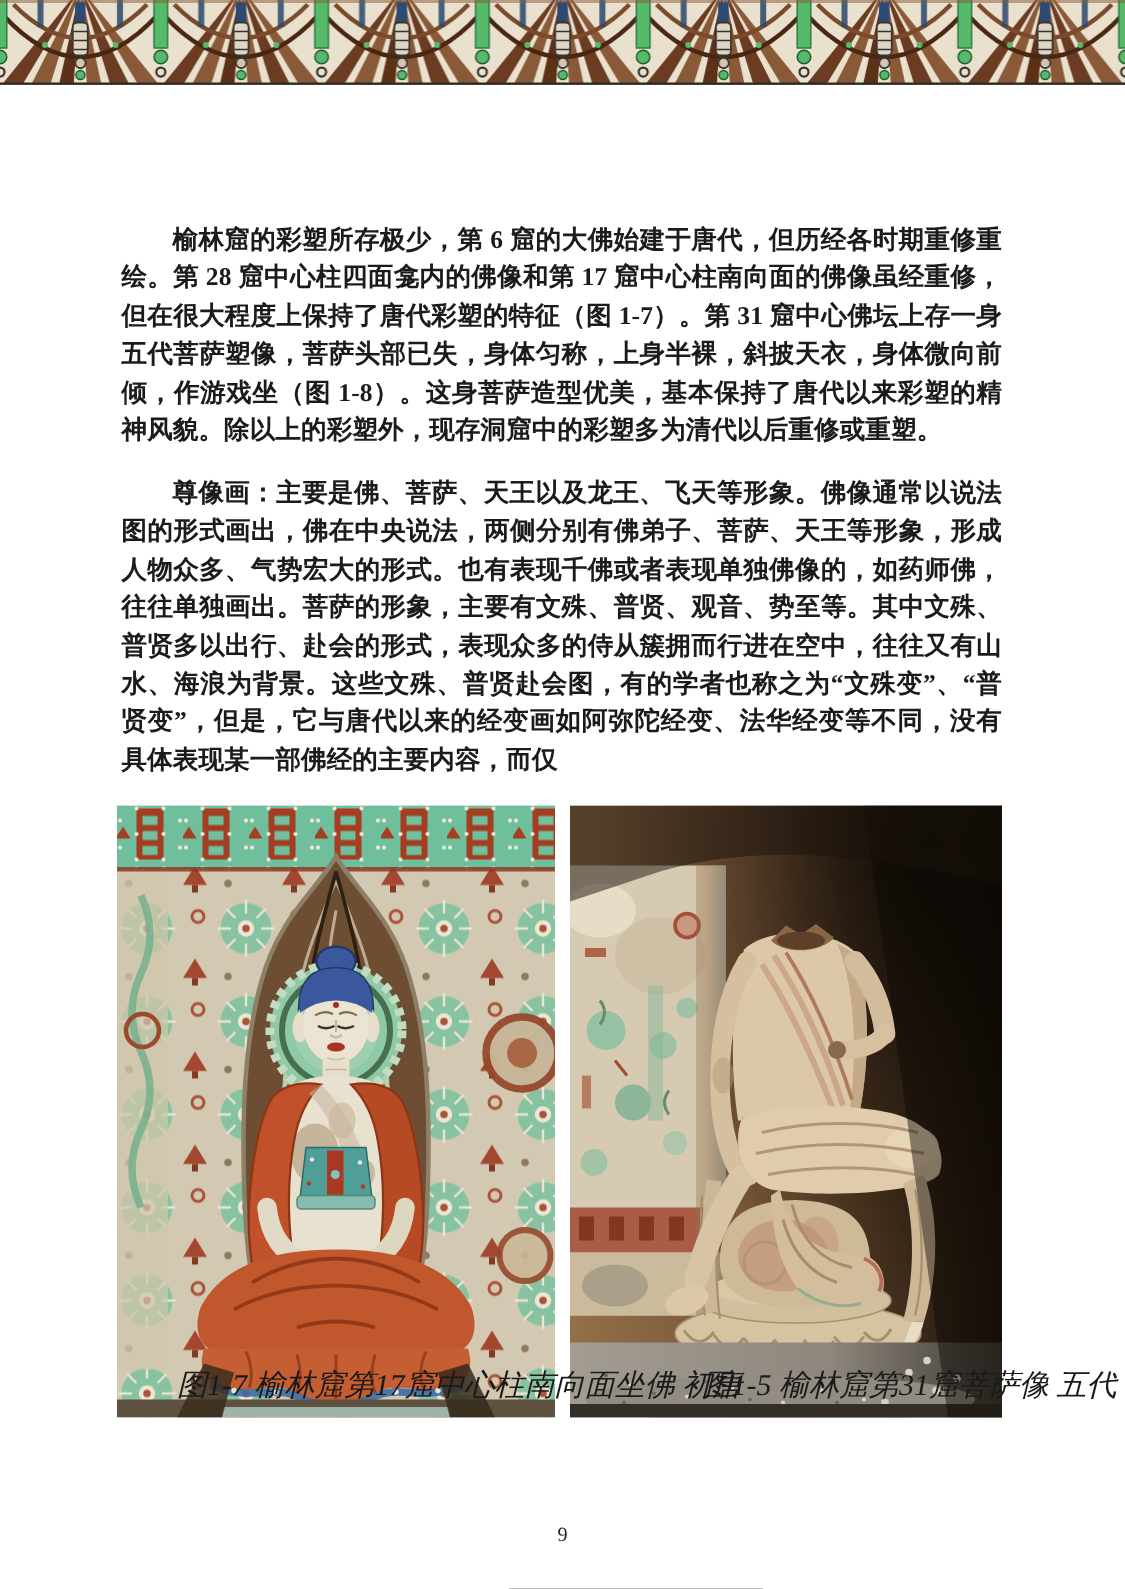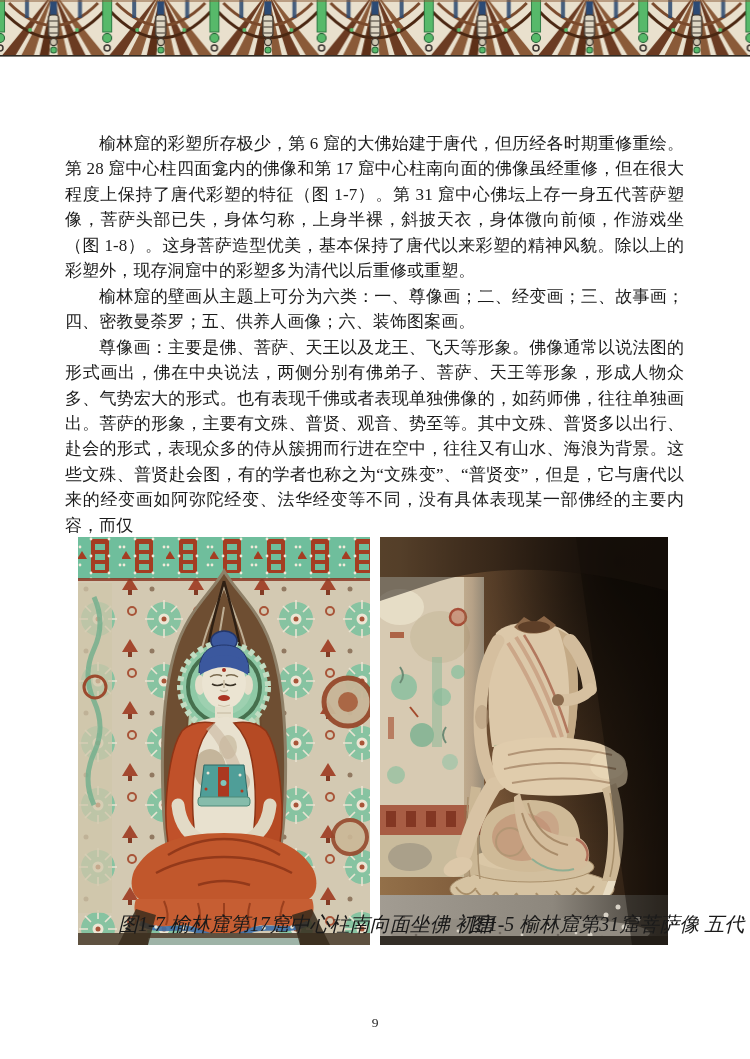--- a/index.html
+++ b/index.html
@@ -8,21 +8,21 @@
     background:#ffffff;overflow:hidden;
     font-family:"Liberation Serif","DejaVu Serif",serif;
     color:#1b1b1b;
   }
   .banner{position:absolute;top:0;left:0;width:750px;height:58px;display:block;}
   .article{
     position:absolute;top:131px;left:65px;width:619px;
     font-size:17px;line-height:25.45px;text-align:justify;
     letter-spacing:0.1px;
   }
-  .article p{margin:0;text-indent:2em;}
+  .article p{margin:16px;text-indent:2em;font-weight:bold;}
   .figures .photo{position:absolute;top:537px;display:block;}
   .photo-left{left:78px;}
   .photo-right{left:380px;}
   .caption{
     position:absolute;top:913px;height:22px;
     font-style:italic;font-size:20px;line-height:22px;
     text-align:center;white-space:nowrap;color:#1a1a1a;margin-left:40px;
   }
   .caption-left{left:78px;width:292px;}
   .caption-right{left:380px;width:288px;transform:translateX(42px);}
@@ -65,21 +65,20 @@
         <circle cx="77" cy="30" r="2" fill="#57b96a"></circle>
       </pattern>
     </defs>
     <rect x="0" y="0" width="750" height="56" fill="url(#drape)"></rect>
     <rect x="0" y="0" width="750" height="2" fill="#8a5a38" opacity="0.5"></rect>
     <rect x="0" y="55" width="750" height="1.6" fill="#2e2a24"></rect>
   </svg>
 
   <div class="article">
     <p>榆林窟的彩塑所存极少，第 6 窟的大佛始建于唐代，但历经各时期重修重绘。第 28 窟中心柱四面龛内的佛像和第 17 窟中心柱南向面的佛像虽经重修，但在很大程度上保持了唐代彩塑的特征（图 1-7）。第 31 窟中心佛坛上存一身五代菩萨塑像，菩萨头部已失，身体匀称，上身半裸，斜披天衣，身体微向前倾，作游戏坐（图 1-8）。这身菩萨造型优美，基本保持了唐代以来彩塑的精神风貌。除以上的彩塑外，现存洞窟中的彩塑多为清代以后重修或重塑。</p>
-    <p>榆林窟的壁画从主题上可分为六类：一、尊像画；二、经变画；三、故事画；四、密教曼荼罗；五、供养人画像；六、装饰图案画。</p>
     <p>尊像画：主要是佛、菩萨、天王以及龙王、飞天等形象。佛像通常以说法图的形式画出，佛在中央说法，两侧分别有佛弟子、菩萨、天王等形象，形成人物众多、气势宏大的形式。也有表现千佛或者表现单独佛像的，如药师佛，往往单独画出。菩萨的形象，主要有文殊、普贤、观音、势至等。其中文殊、普贤多以出行、赴会的形式，表现众多的侍从簇拥而行进在空中，往往又有山水、海浪为背景。这些文殊、普贤赴会图，有的学者也称之为“文殊变”、“普贤变”，但是，它与唐代以来的经变画如阿弥陀经变、法华经变等不同，没有具体表现某一部佛经的主要内容，而仅</p>
   </div>
 
   <div class="figures">
 
     <svg class="photo photo-left" width="292" height="408" viewBox="0 0 292 408">
       <defs>
         <pattern id="p17bg" patternUnits="userSpaceOnUse" width="66" height="62">
           <circle cx="20" cy="20" r="17" fill="#7ec29f"></circle>
           <path d="M20,1 V10 M20,30 V39 M1,20 H10 M30,20 H39 M7,7 L13,13 M27,27 L33,33 M33,7 L27,13 M13,27 L7,33" stroke="#ece7d6" stroke-width="1.6" fill="none"></path>

